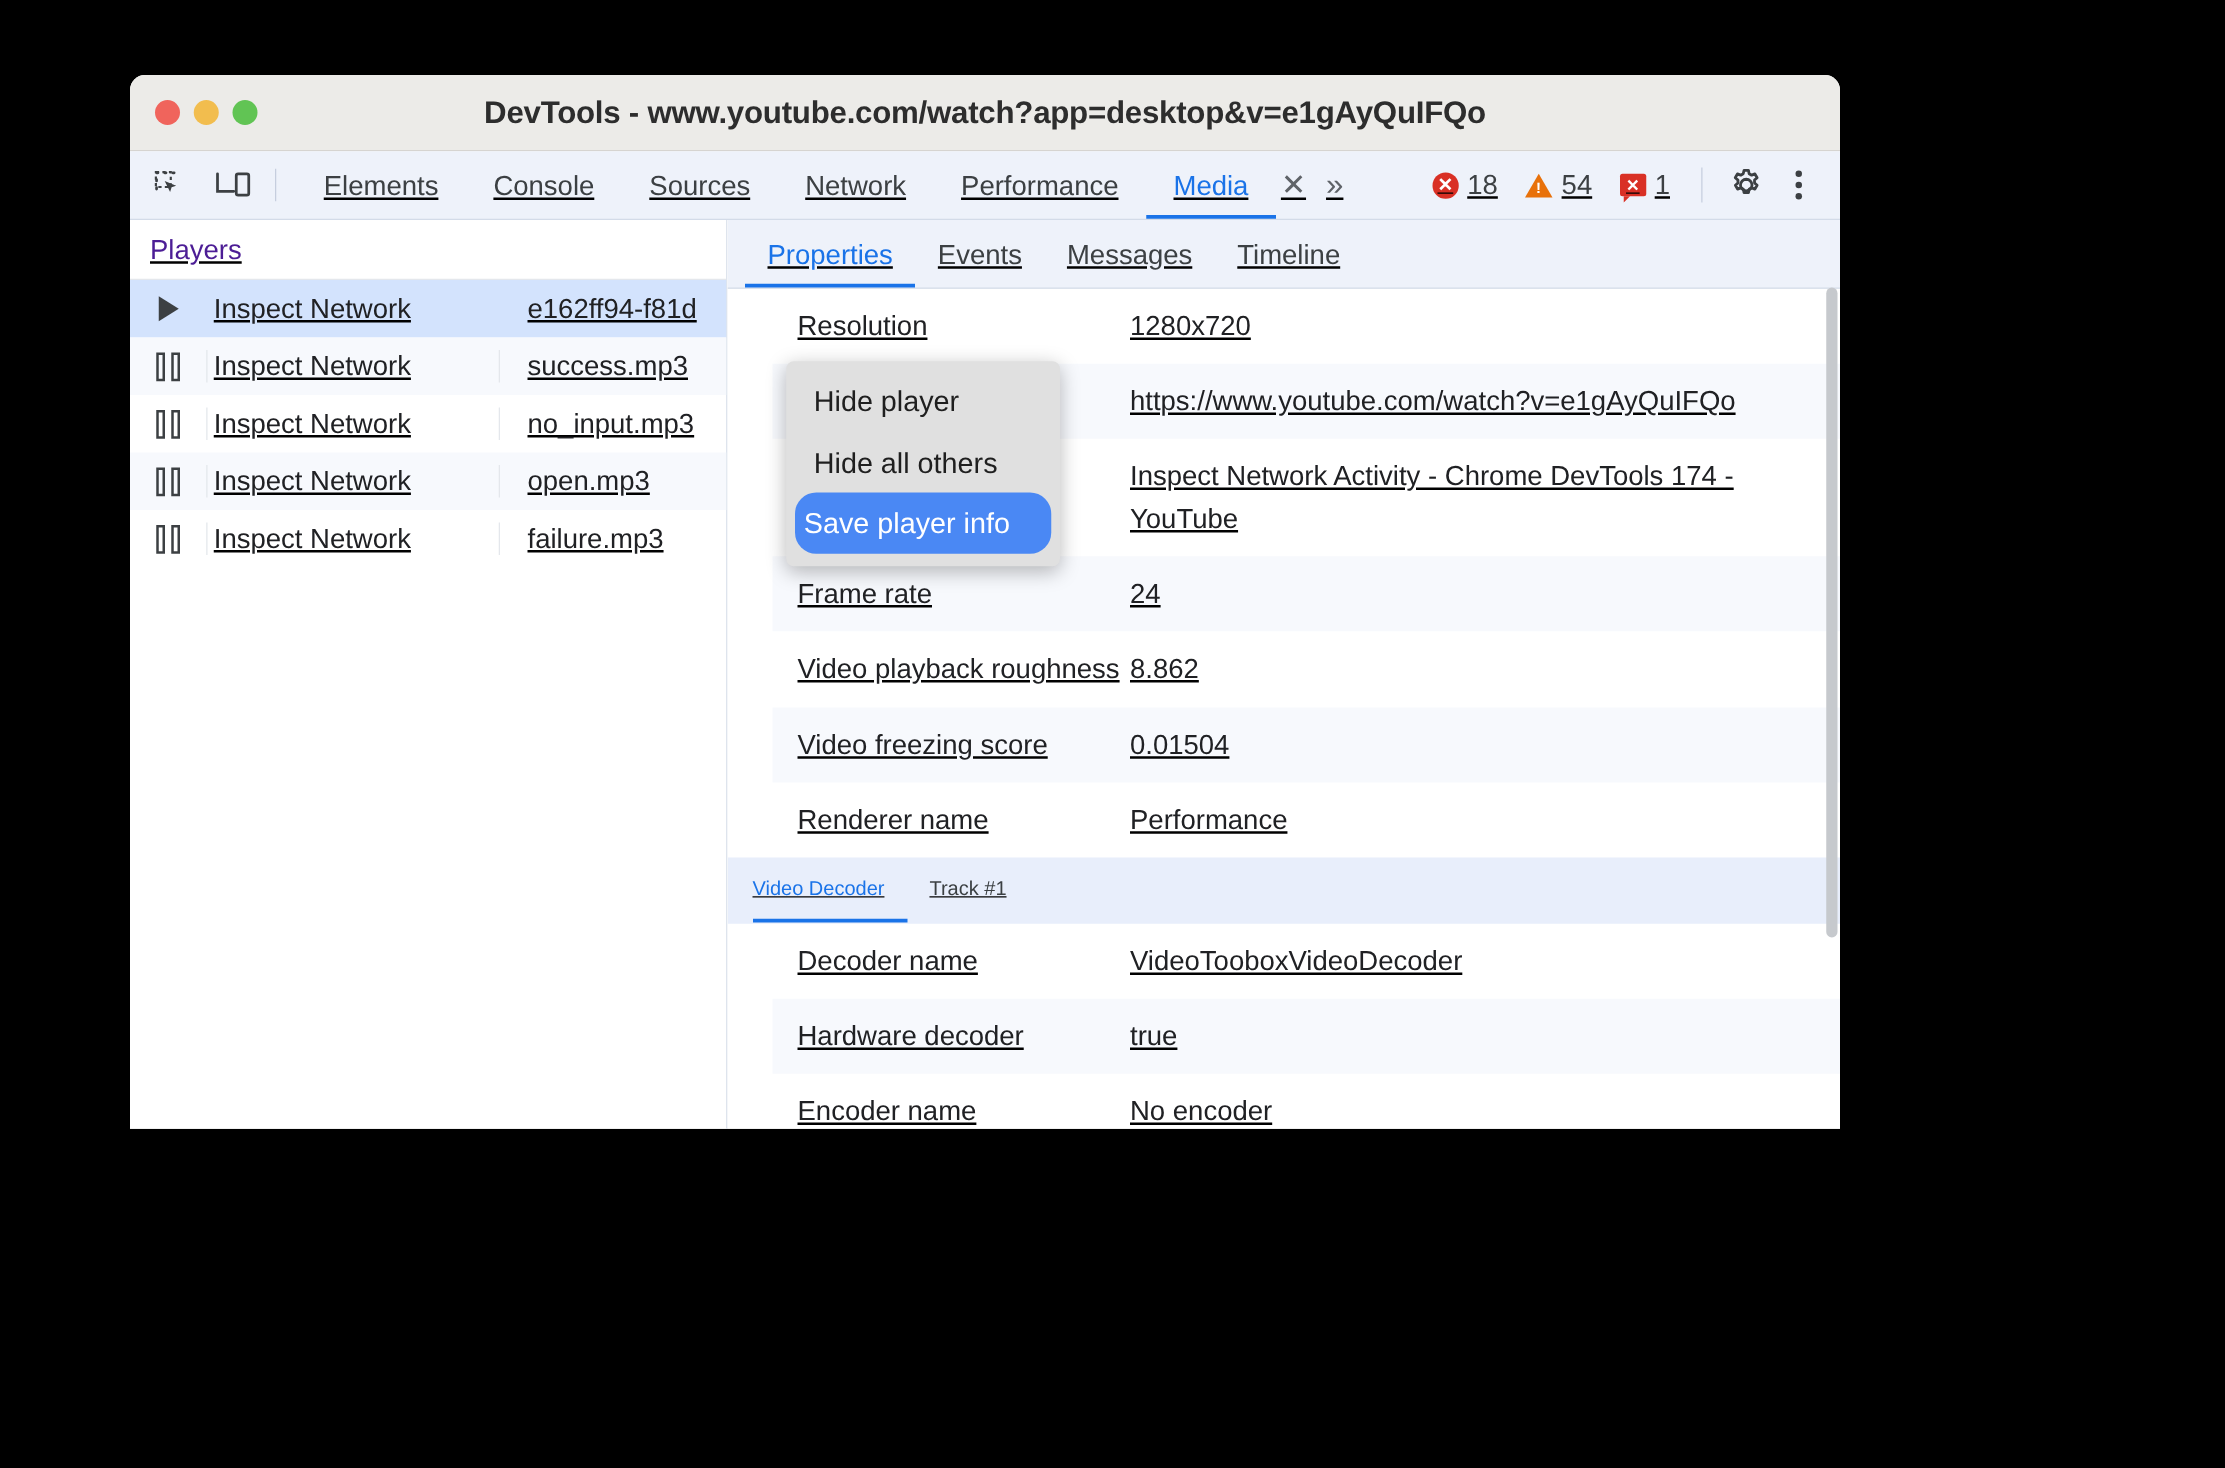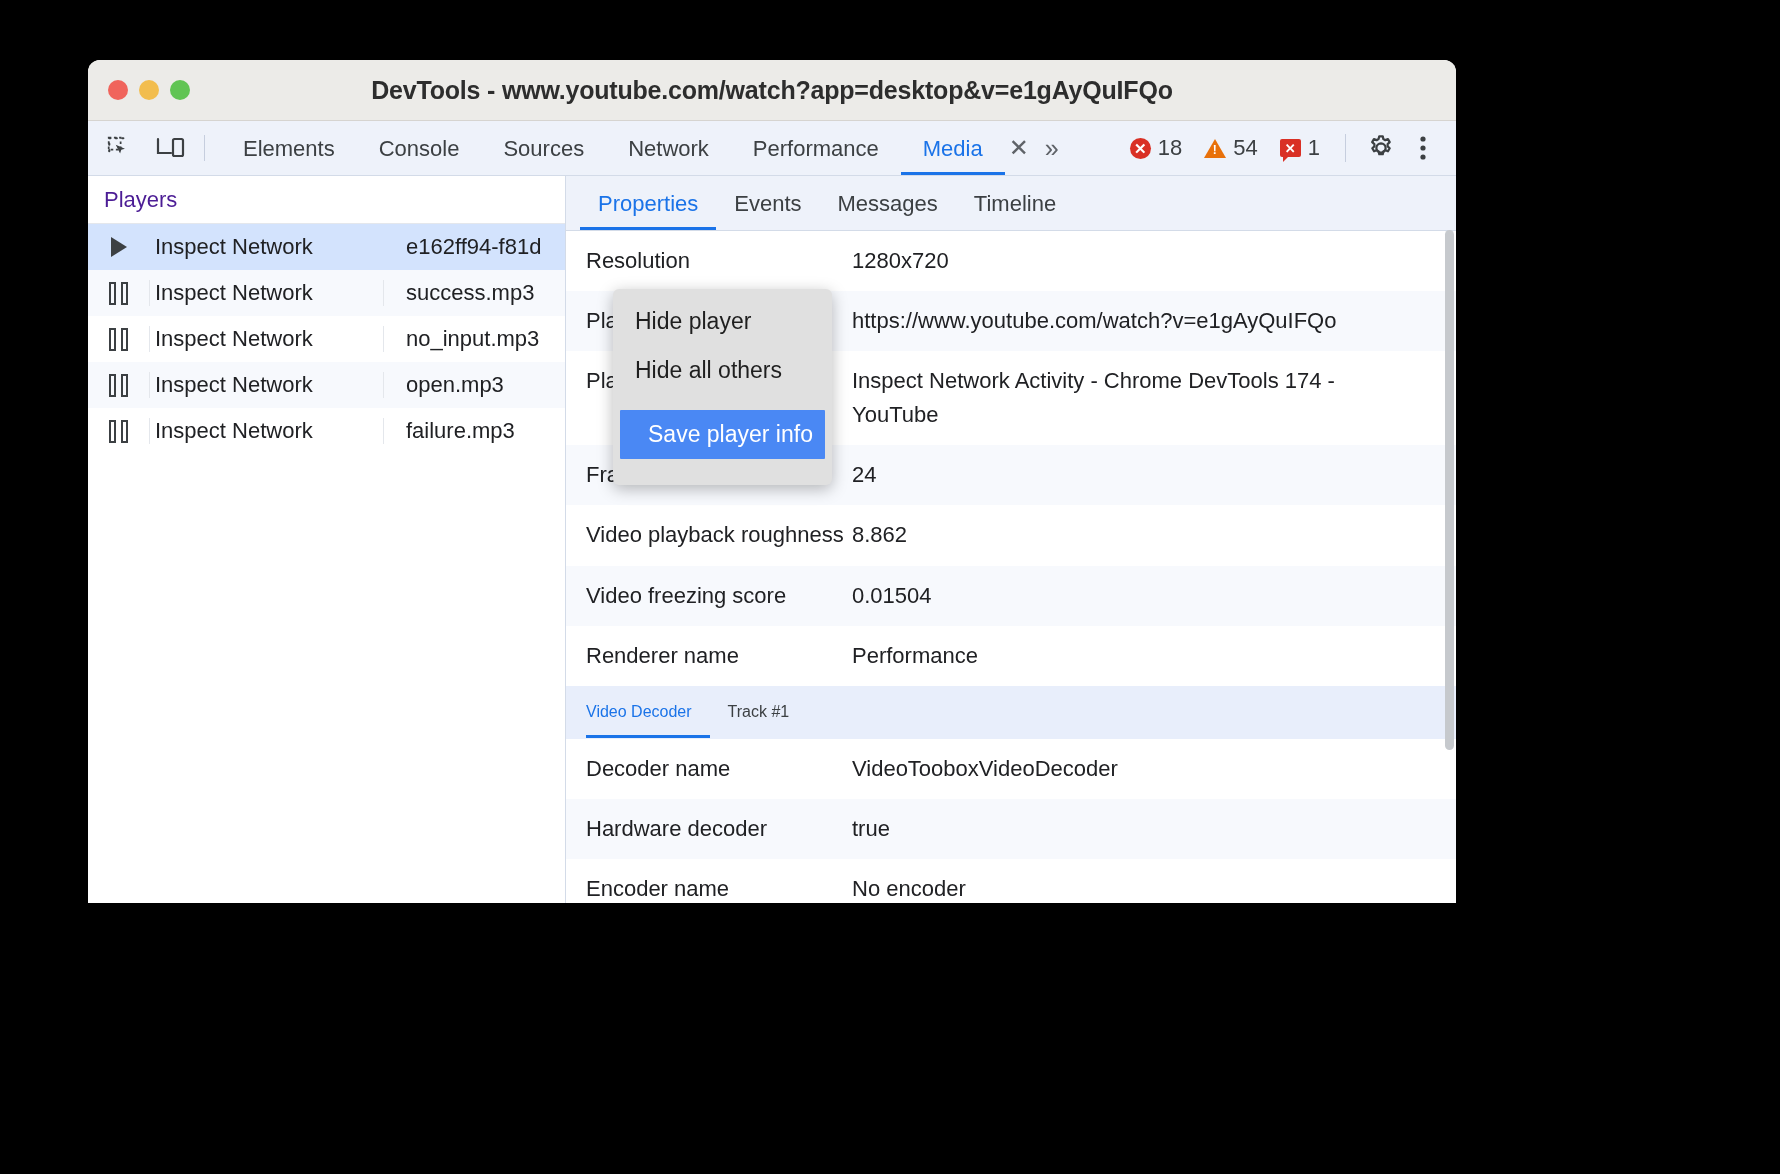--- a/index.html
+++ b/index.html
@@ -4,26 +4,27 @@
 <style>
   html, body {
     margin: 0; padding: 0;
     width: 1780px; height: 1174px;
     background: #000;
     font-family: "Liberation Sans", sans-serif;
     overflow: hidden;
   }
   .window {
     position: absolute;
-    left: 88px; top: 60px;
+    left: 104px; top: 60px;
     width: 1368px; height: 843px;
     background: #ffffff;
     border-radius: 12px 12px 0 0;
     overflow: hidden;
     box-shadow: 0 0 0 1px rgba(0,0,0,0.12);
+    text-decoration: underline;
   }
   
   .titlebar {
     height: 60px;
     background: #ecebe8;
     border-bottom: 1px solid #d6d4d0;
     display: flex;
     align-items: center;
     position: relative;
   }
@@ -223,20 +224,21 @@
     flex: 1;
     overflow: hidden;
     position: relative;
   }
   .prop-row {
     display: flex;
     font-size: 22px;
     color: #202124;
     padding: 13px 0 13px 20px;
     line-height: 1.55;
+    margin-left: 36px;
   }
   .prop-row.alt { background: #f7f9fd; }
   .prop-key { flex: 0 0 262px; padding-right: 4px; }
   .prop-val { flex: 1; padding-right: 30px; }
   .decoder-tabs {
     display: flex; align-items: center;
     background: #e8eefb;
     height: 53px;
     padding-left: 20px;
   }
@@ -281,23 +283,23 @@
     font-size: 23px;
     color: #1f1f1f;
     padding: 7px 0 7px 22px;
     line-height: 1.5;
     white-space: nowrap;
     cursor: pointer;
   }
   .ctx-item.highlight {
     background: #4a88f4;
     color: #ffffff;
-    margin: 16px 7px;
-    border-radius: 1px;
-    padding-left: 28px;
+    margin: 0 7px;
+    border-radius: 17px;
+    padding-left: 7px;
   }
 </style>
 </head>
 <body>
 
 <div class="window">
 
   <div class="titlebar">
     <div class="traffic">
       <div class="dot red"></div>

